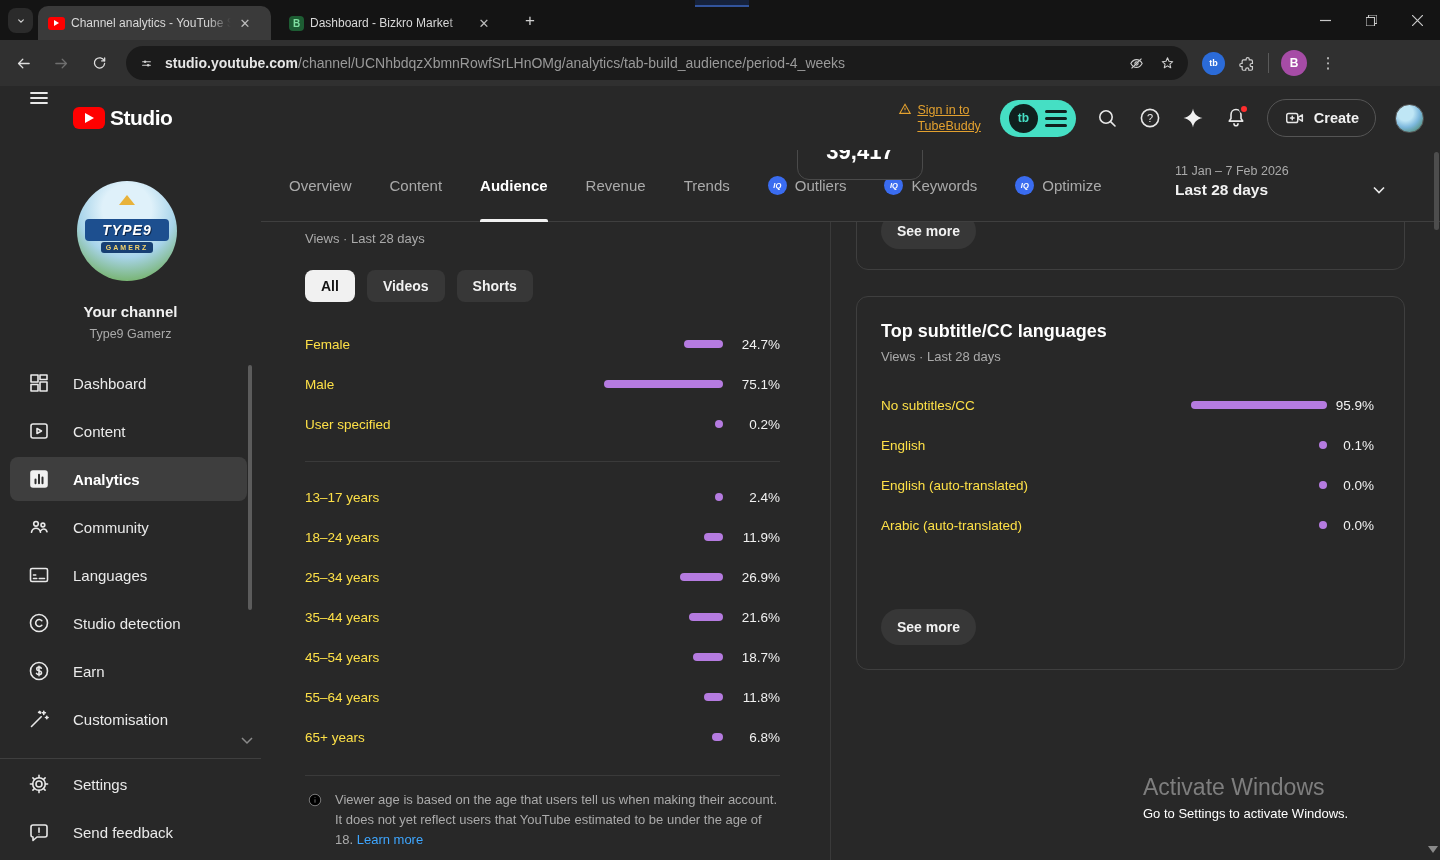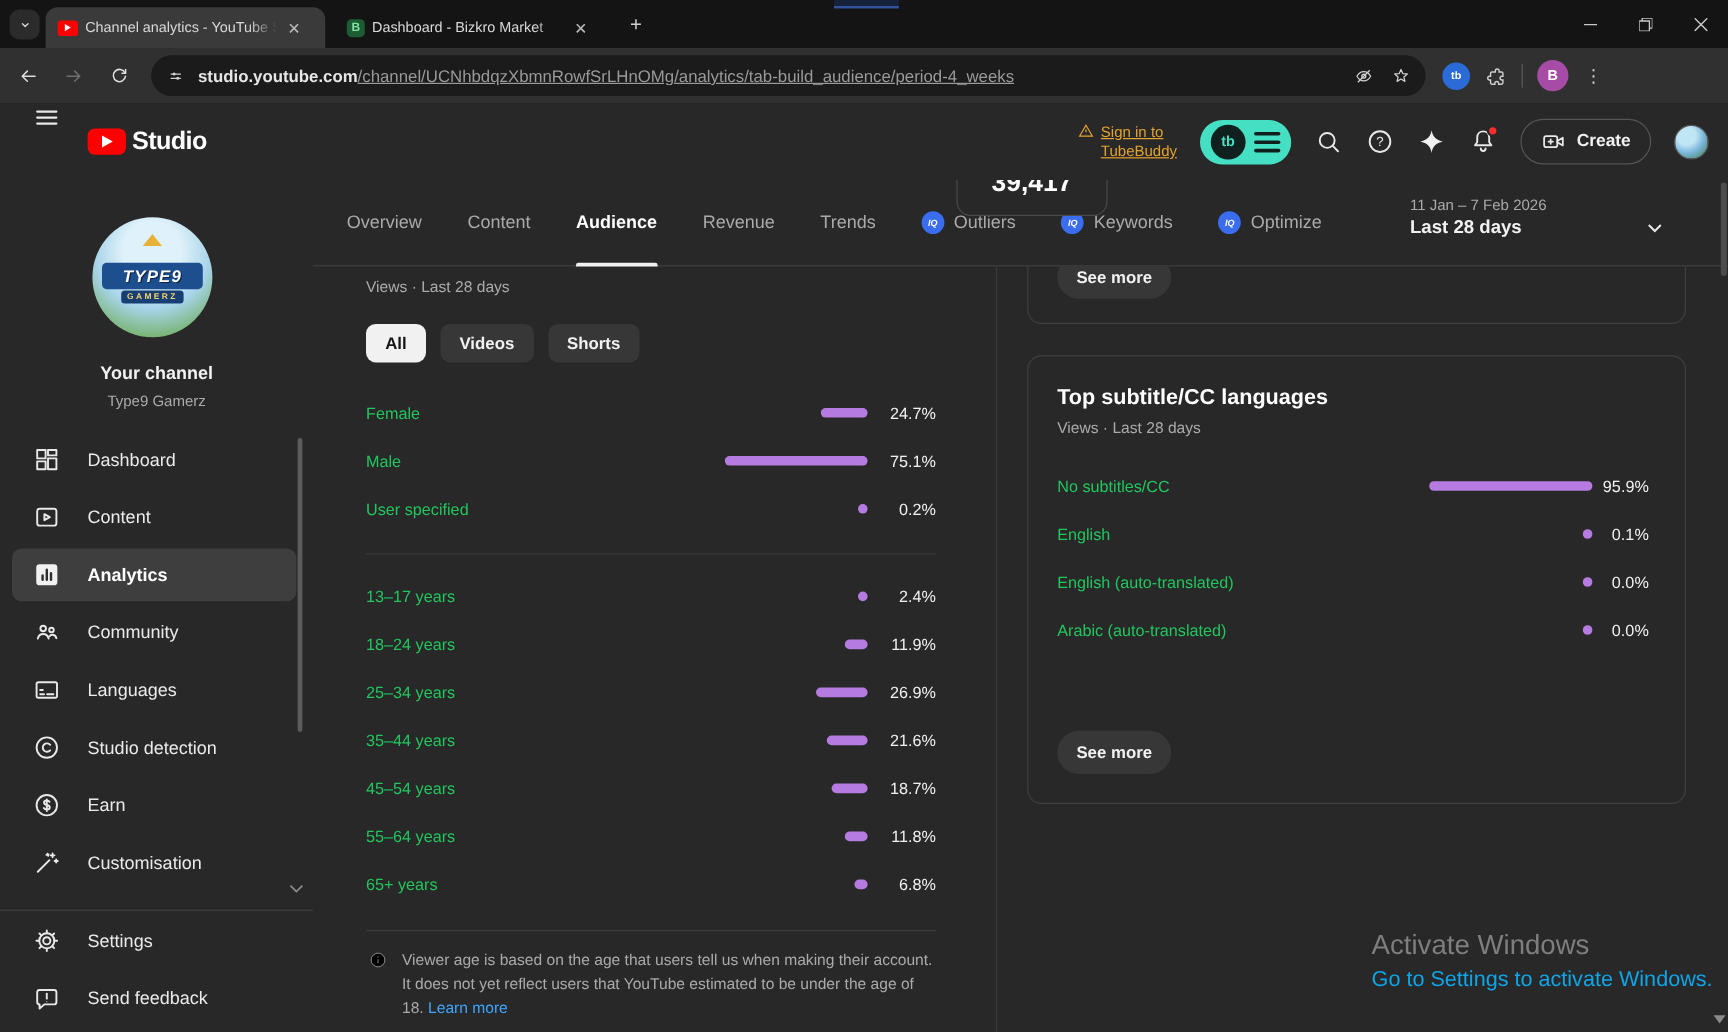--- a/index.html
+++ b/index.html
@@ -30,21 +30,21 @@
   .winbtn svg { width:11px; height:11px; }
   .bg-strip { position:absolute; left:695px; top:0; width:54px; height:7px; background:#16223c; border-bottom:2px solid #32549c; z-index:21; }
 
   .toolbar { position:absolute; top:40px; left:0; width:1440px; height:46px; background:#303030; z-index:20; display:flex; align-items:center; }
   .navbtn { width:30px; height:30px; margin-left:8px; display:flex; align-items:center; justify-content:center; }
   .navbtn svg { width:17px; height:17px; }
   .navbtn.dim svg { stroke:#6f6f6f; }
   .urlbar { margin-left:12px; width:1062px; height:34px; background:#1b1b1b; border-radius:17px; display:flex; align-items:center; padding:0 12px; }
   .urlbar .tune svg { width:17px; height:17px; stroke:#cfcfcf; }
   .url-text { margin-left:10px; font-size:14px; color:#e6e6e6; white-space:nowrap; overflow:hidden; }
-  .url-text .path { color:#9a9a9a;text-decoration:underline; }
+  .url-text .path { color:#9a9a9a; }
   .urlbar-right { margin-left:auto; display:flex; align-items:center; gap:14px; }
   .urlbar-right svg { width:17px; height:17px; stroke:#cfcfcf; }
   .toolbar-right { display:flex; align-items:center; gap:12px; margin-left:14px; }
   .ext-circle { width:23px; height:23px; border-radius:50%; background:#2b6bd8; color:#fff; font-size:9px; font-weight:bold; display:flex; align-items:center; justify-content:center; }
   .toolbar-right .puzzle svg { width:19px; height:19px; stroke:#cfcfcf; }
   .tb-sep { width:1px; height:20px; background:#5a5a5a; }
   .profile-b { width:26px; height:26px; border-radius:50%; background:#a64ca6; color:#fff; font-size:12px; font-weight:bold; display:flex; align-items:center; justify-content:center; }
   .kebab { color:#cfcfcf; font-size:15px; letter-spacing:0; margin-right:6px; width:18px; text-align:center; }
 
   
@@ -110,21 +110,21 @@
 
   
   .clipped-title { position:absolute; left:305px; top:196px; font-size:20px; font-weight:600; color:#f1f1f1; z-index:1; }
   .aud-subtitle { position:absolute; left:305px; top:231px; font-size:13px; color:#aaa; }
   .chips { position:absolute; left:305px; top:270px; display:flex; gap:12px; }
   .chip { height:32px; border-radius:8px; background:#373737; color:#f1f1f1; font-size:14px; font-weight:600; display:flex; align-items:center; padding:0 16px; }
   .chip.active { background:#f1f1f1; color:#141414; }
 
   .bar-rows { position:absolute; width:475px; }
   .bar-row { position:relative; height:40px; }
-  .bar-label { position:absolute; left:0; top:13px; font-size:13.5px; color:#22c55e; }
+  .bar-label { position:absolute; left:0; top:13px; font-size:13.5px; color:#fde047; }
   .bar-value { position:absolute; right:0; top:13px; width:52px; text-align:right; font-size:13.5px; color:#f1f1f1; }
   .bar-fill { position:absolute; top:16px; height:8px; border-radius:4px; background:#b57be0; }
   .bar-fill.dot { border-radius:50%; }
   .rows-gender { left:305px; top:324px; }
   .rows-age { left:305px; top:477px; }
   .rows-gender .bar-fill, .rows-age .bar-fill { right:57px; }
   .h-div { position:absolute; height:1px; background:#3a3a3a; }
   .note { position:absolute; left:305px; top:790px; width:478px; }
   .note .i-ic { position:absolute; left:2px; top:2px; width:16px; height:16px; }
   .note .i-ic svg { stroke:#aaa; }
@@ -140,21 +140,21 @@
   .card-cc { left:856px; top:296px; width:549px; height:374px; }
   .card-cc .card-title { position:absolute; left:24px; top:24px; font-size:18px; font-weight:600; color:#fff; }
   .card-cc .card-sub { position:absolute; left:24px; top:52px; font-size:13px; color:#aaa; }
   .rows-cc { left:24px; top:88px; width:493px; position:absolute; }
   .rows-cc .bar-fill { right:47px; }
   .card-cc .see-more { left:24px; top:312px; }
 
   
   .watermark { position:absolute; left:1143px; top:774px; color:#7e7e7e; z-index:2; }
   .watermark .w1 { font-size:23px; font-weight:300; }
-  .watermark .w2 { font-size:18px; margin-top:5px; color:#0ea5e9; }
+  .watermark .w2 { font-size:13px; margin-top:5px; color:#ffffff; }
   .page-scroll-thumb { position:absolute; right:1px; top:152px; width:5px; height:78px; background:#4d4d4d; border-radius:3px; z-index:15; }
   .page-scroll-arrow { position:absolute; right:2px; top:846px; width:0; height:0; border-left:5px solid transparent; border-right:5px solid transparent; border-top:7px solid #8a8a8a; z-index:15; }
 </style>
 </head>
 <body>
 
 <div class="bg-strip abs"></div>
 
 <div class="tabstrip">
   <div class="tab-search">

